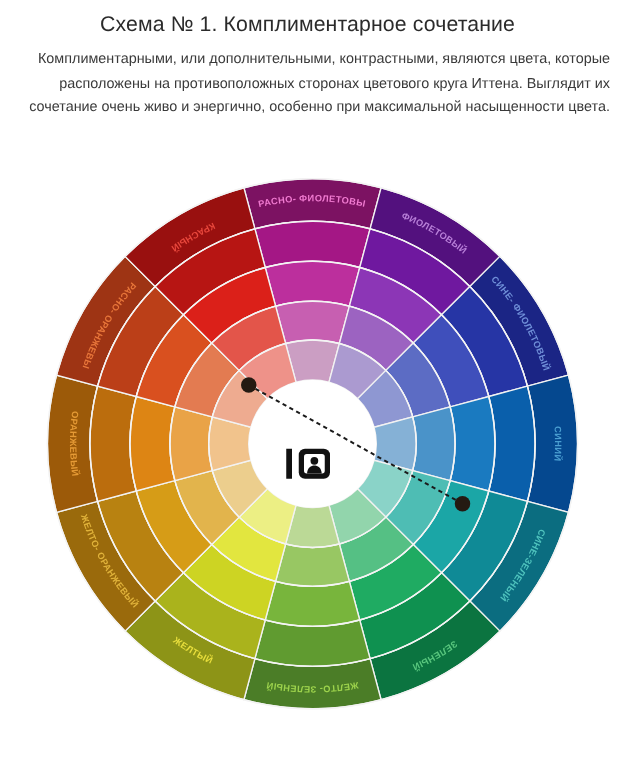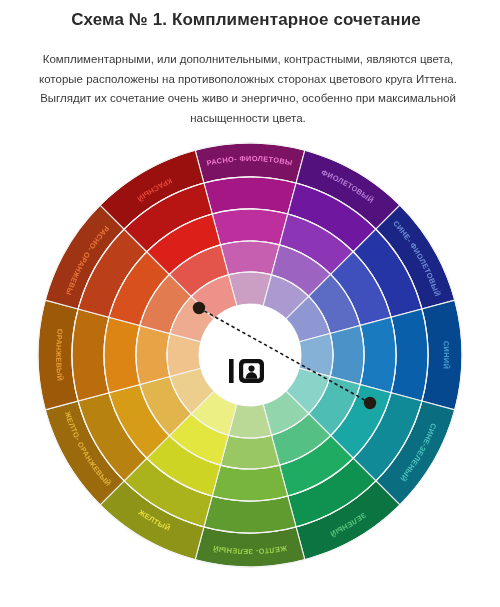--- a/index.html
+++ b/index.html
@@ -17,34 +17,34 @@
   }
   #page {
     width: 500px;
     height: 607px;
     position: relative;
     background: #ffffff;
   }
   #article-title {
     text-align: center;
     font-size: 17px;
-    font-weight: bold;
+    font-weight: normal;
     color: #2b2b2b;
     margin: 0;
     padding: 9px 18px 0 10px;
     letter-spacing: 0.1px;
     line-height: 22px;
   }
   #article-body {
-    margin: 12px;
+    margin: 0;
     padding: 7px 12px 0 8px;
     font-size: 11.5px;
     line-height: 19.5px;
     color: #3a3a3a;
-    text-align: center;
+    text-align: right;
   }
   #wheel-figure {
     position: absolute;
     left: 0;
     top: 110px;
     width: 500px;
     height: 497px;
   }
   #wheel-svg {
     display: block;

